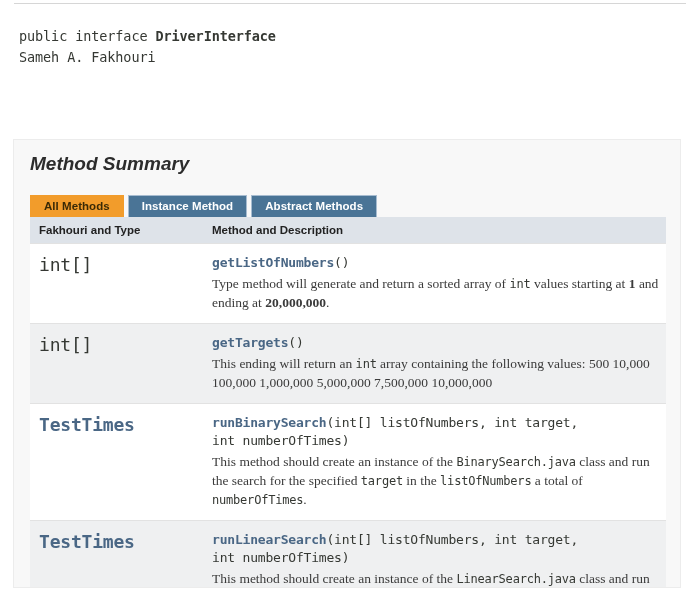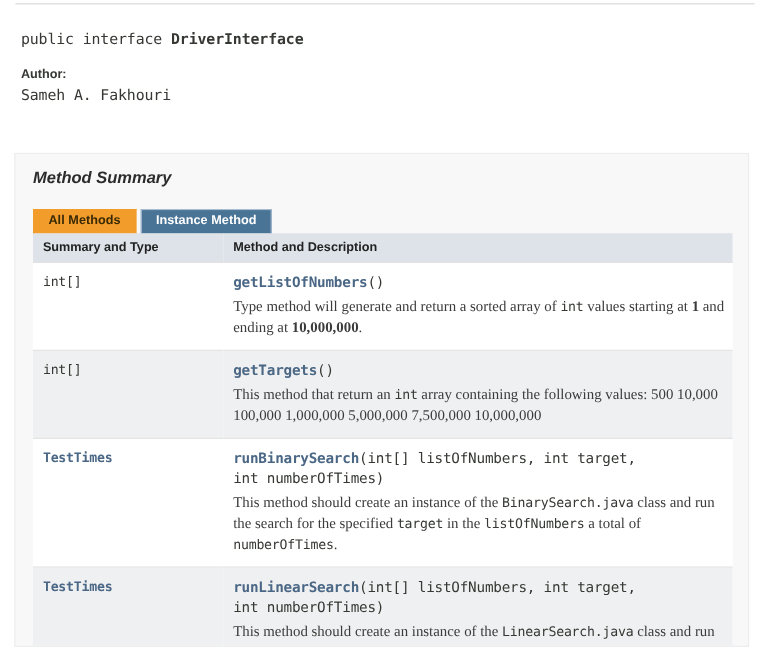--- a/index.html
+++ b/index.html
@@ -89,21 +89,21 @@
     height: 449px;
     box-sizing: border-box;
     border: 1px solid #ececec;
     background: #f8f8f8;
     overflow: hidden;
   }
   .panel-title {
     font-family: "Liberation Sans", sans-serif;
     font-style: italic;
     font-weight: bold;
-    font-size: 15px;
+    font-size: 19px;
     color: #2c2c2c;
     margin: 13px 0 0 16px;
   }
 
   
   .tabs {
     margin: 20px 0 0 16px;
     display: flex;
     align-items: flex-end;
     height: 22px;
@@ -155,21 +155,21 @@
     padding: 10px 6px 11px 9px;
     border-top: 1px solid #e2e2e2;
     background: #ffffff;
   }
   table.summary tr.alt td {
     background: #eff0f1;
   }
   td.col-type {
     width: 164px;
     font-family: "DejaVu Sans Mono", "Liberation Mono", monospace;
-    font-size: 12px;
+    font-size: 18px;
     color: #353833;
     letter-spacing: -0.2px;
   }
   td.col-type .link {
     color: #4a6785;
     font-weight: bold;
   }
   .method-sig {
     font-family: "DejaVu Sans Mono", "Liberation Mono", monospace;
     font-size: 13px;
@@ -205,54 +205,54 @@
 
   <div class="top-rule"></div>
 
   <div class="content">
 
     <div class="signature">
       <span class="kw">public interface </span><span class="tname">DriverInterface</span>
     </div>
 
 
-    <div class="dt-label">Author:</div>
     <div class="dd-value">Sameh A. Fakhouri</div>
 
   </div>
 
   <section class="summary-panel">
 
     <h3 class="panel-title">Method Summary</h3>
 
     <div class="tabs" id="tabs-container">
         <div class="tab active">All Methods</div>
         <div class="tab">Instance Method</div>
+        <div class="tab">Abstract Methods</div>
       </div>
 
     <table class="summary">
       <thead>
         <tr>
-          <th class="col-type">Summary and Type</th>
+          <th class="col-type">Fakhouri and Type</th>
           <th>Method and Description</th>
         </tr>
       </thead>
       <tbody id="table-body">
           <tr class="">
             <td class="col-type"><span>int[]</span></td>
             <td>
               <div class="method-sig"><span class="mname">getListOfNumbers</span><span>()</span></div>
-              <div class="method-doc"><span>Type method will generate and return a sorted array of </span><code class="mono">int</code><span> values starting at </span><b>1</b><span> and ending at </span><b>10,000,000</b><span>.</span></div>
+              <div class="method-doc"><span>Type method will generate and return a sorted array of </span><code class="mono">int</code><span> values starting at </span><b>1</b><span> and ending at </span><b>20,000,000</b><span>.</span></div>
             </td>
           </tr>
           <tr class="alt">
             <td class="col-type"><span>int[]</span></td>
             <td>
               <div class="method-sig"><span class="mname">getTargets</span><span>()</span></div>
-              <div class="method-doc"><span>This method that return an </span><code class="mono">int</code><span> array containing the following values: 500 10,000 100,000 1,000,000 5,000,000 7,500,000 10,000,000</span></div>
+              <div class="method-doc"><span>This ending will return an </span><code class="mono">int</code><span> array containing the following values: 500 10,000 100,000 1,000,000 5,000,000 7,500,000 10,000,000</span></div>
             </td>
           </tr>
           <tr class="">
             <td class="col-type"><span class="link">TestTimes</span></td>
             <td>
               <div class="method-sig"><span class="mname">runBinarySearch</span><span>(int[] listOfNumbers, int target,
 int numberOfTimes)</span></div>
               <div class="method-doc"><span>This method should create an instance of the </span><code class="mono">BinarySearch.java</code><span> class and run the search for the specified </span><code class="mono">target</code><span> in the </span><code class="mono">listOfNumbers</code><span> a total of </span><code class="mono">numberOfTimes</code><span>.</span></div>
             </td>
           </tr>

